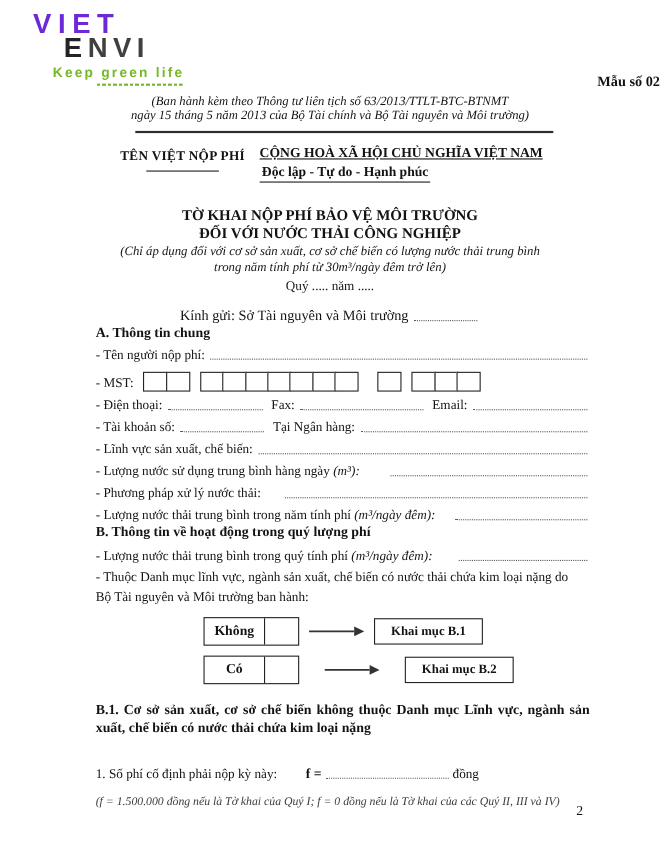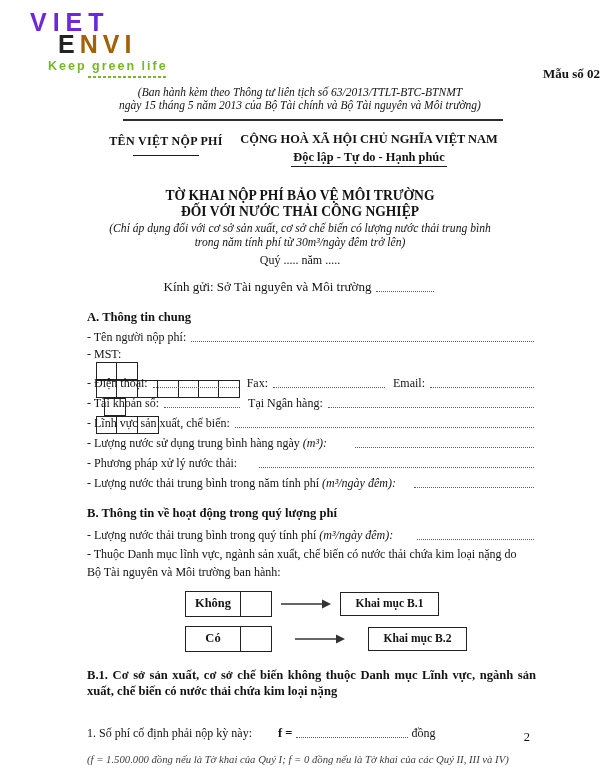--- a/index.html
+++ b/index.html
@@ -19,43 +19,43 @@
 
   
   .form-number { padding-top:66px; text-align:right; font-weight:bold; font-size:13px; }
   .issuance { text-align:center; font-style:italic; font-size:11.5px; line-height:13px; margin-top:4px; }
   .rule { width:380px; border:0; border-top:2px solid #2e2e2e; margin:7px 0 0 123px; }
 
   .header-cols { position:relative; height:50px; margin-top:11px; }
   .col-payer { position:absolute; left:56px; top:2px; width:220px; text-align:center; }
   .payer-label { font-weight:bold; font-size:12px; letter-spacing:0.3px; }
   .payer-underline { width:66px; border:0; border-top:1.5px solid #1c1c1c; margin:6px auto 0 auto; }
-  .col-motto { position:absolute; left:236px; top:0; width:266px; text-align:center; }
+  .col-motto { position:absolute; left:236px; top:0; width:266px; text-align:left;text-decoration:underline; }
   .motto1 { font-weight:bold; font-size:12.4px; }
   .motto2 { display:inline-block; font-weight:bold; font-size:12.4px; margin-top:2px;
             border-bottom:1.5px solid #1c1c1c; padding:0 2px 1px 2px; }
 
   
   .doc-title { text-align:center; font-weight:bold; font-size:13.6px; line-height:16px; margin-top:6px; }
   .doc-scope { text-align:center; font-style:italic; font-size:11.6px; line-height:14px; margin-top:2px; }
   .period { text-align:center; font-size:12px; margin-top:3px; }
   .greeting { display:flex; justify-content:center; align-items:flex-end; font-size:13px; margin-top:11px; }
   .greeting .dots-fixed { width:58px; }
 
   
   .content { padding:0 64px 0 87px; }
-  .sec-heading { font-weight:bold; font-size:12.6px; margin-top:15px; }
+  .sec-heading { font-weight:bold; font-size:12.6px; }
   .row { display:flex; align-items:flex-end; font-size:12px; height:20px; }
   .row .lbl { white-space:nowrap; }
   .unit { font-style:italic; margin-left:3px; white-space:nowrap; }
   .dots { flex:1 1 auto; border-bottom:1.5px dotted #5a5a5a; margin:0 2px 3px 5px; min-width:10px; }
   .dots-fixed { border-bottom:1.5px dotted #5a5a5a; margin:0 2px 3px 5px; }
 
   
-  .mst-row { display:flex; align-items:flex-start; height:24px; margin-top:2px; font-size:12px;flex-direction:column; }
+  .mst-row { display:flex; align-items:flex-end; height:24px; margin-top:2px; font-size:12px; }
   .mst-group { display:flex; margin-left:9px; }
   .mst-group:first-of-type { margin-left:40px; }
   .mst-gap-big { margin-left:17px; }
   .mst-cell { width:20px; height:16px; border:1.6px solid #222; margin-left:-1.6px; background:#fff; }
   .mst-cell:first-child { margin-left:0; }
 
   
   .w-phone { flex:0 0 86px; } .w-fax { flex:0 0 112px; } .w-mail { flex:1 1 auto; }
   .gap-s { margin-left:6px; }
   .w-account { flex:0 0 76px; }
@@ -83,21 +83,21 @@
 
   .page-number { position:absolute; right:70px; bottom:32px; font-size:12.5px; }
 </style>
 </head>
 <body>
 
 <div class="page">
 
   <div class="logo">
     <div class="logo-viet" style="color:#6d28d9">VIET</div>
-    <div class="logo-envi"><span style="color:#232323">E</span><span style="color:#a16207">NVI</span></div>
+    <div class="logo-envi"><span style="color:#232323">E</span><span style="color:#404040">NVI</span></div>
     <div class="logo-tag" style="color:#76b82a">Keep green life</div>
     <div class="logo-fineprint"></div>
   </div>
 
   <div class="form-number">Mẫu số 02</div>
   <div class="issuance">
     <div>(Ban hành kèm theo Thông tư liên tịch số 63/2013/TTLT-BTC-BTNMT</div>
     <div>ngày 15 tháng 5 năm 2013 của Bộ Tài chính và Bộ Tài nguyên và Môi trường)</div>
   </div>
   <hr class="rule">

